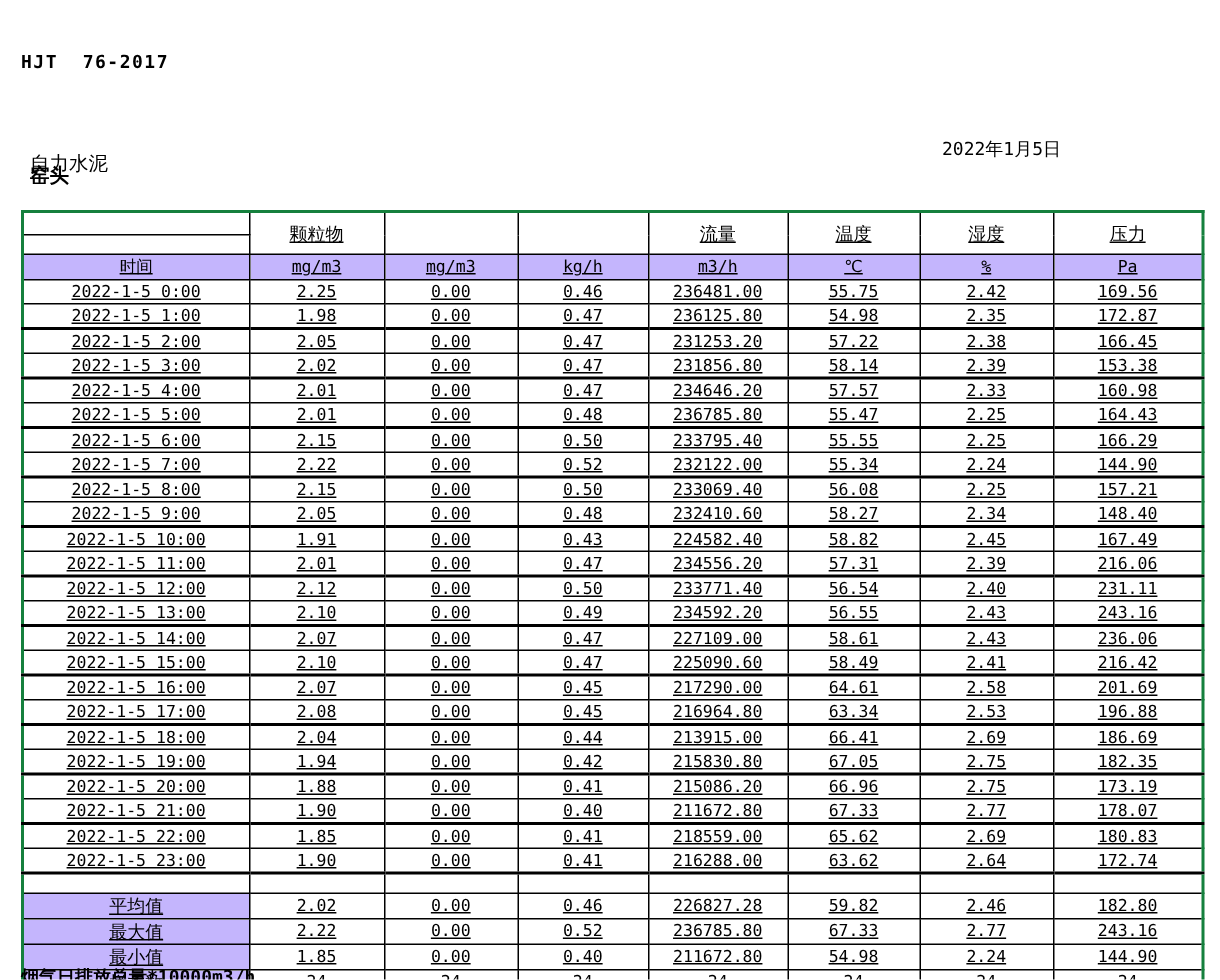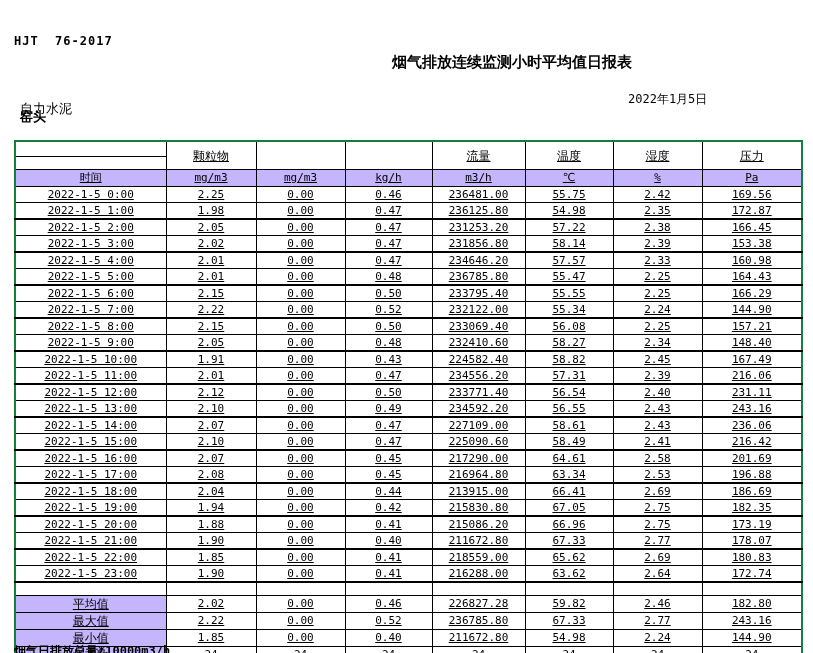--- a/index.html
+++ b/index.html
@@ -27,21 +27,20 @@
   .footnote  { position:absolute; left:14px; top:615px; font-size:12px; font-weight:bold; }
   .footline1 { position:absolute; left:14px; top:633px; font-size:13px; font-weight:bold; }
   .footline2 { position:absolute; left:200px; top:633px; font-size:13px; font-weight:bold; }
 </style>
 </head>
 <body>
 
 <div class="page">
 
   <div class="doc-code">HJT  76-2017</div>
-  <div class="title">烟气排放连续监测小时平均值日报表</div>
   <div class="company">自力水泥</div>
   <div class="location">窑头</div>
   <div class="date">2022年1月5日</div>
 
   <table class="report">
     <colgroup>
       <col style="width:151px">
         <col style="width:90px">
         <col style="width:89px">
         <col style="width:87px">

